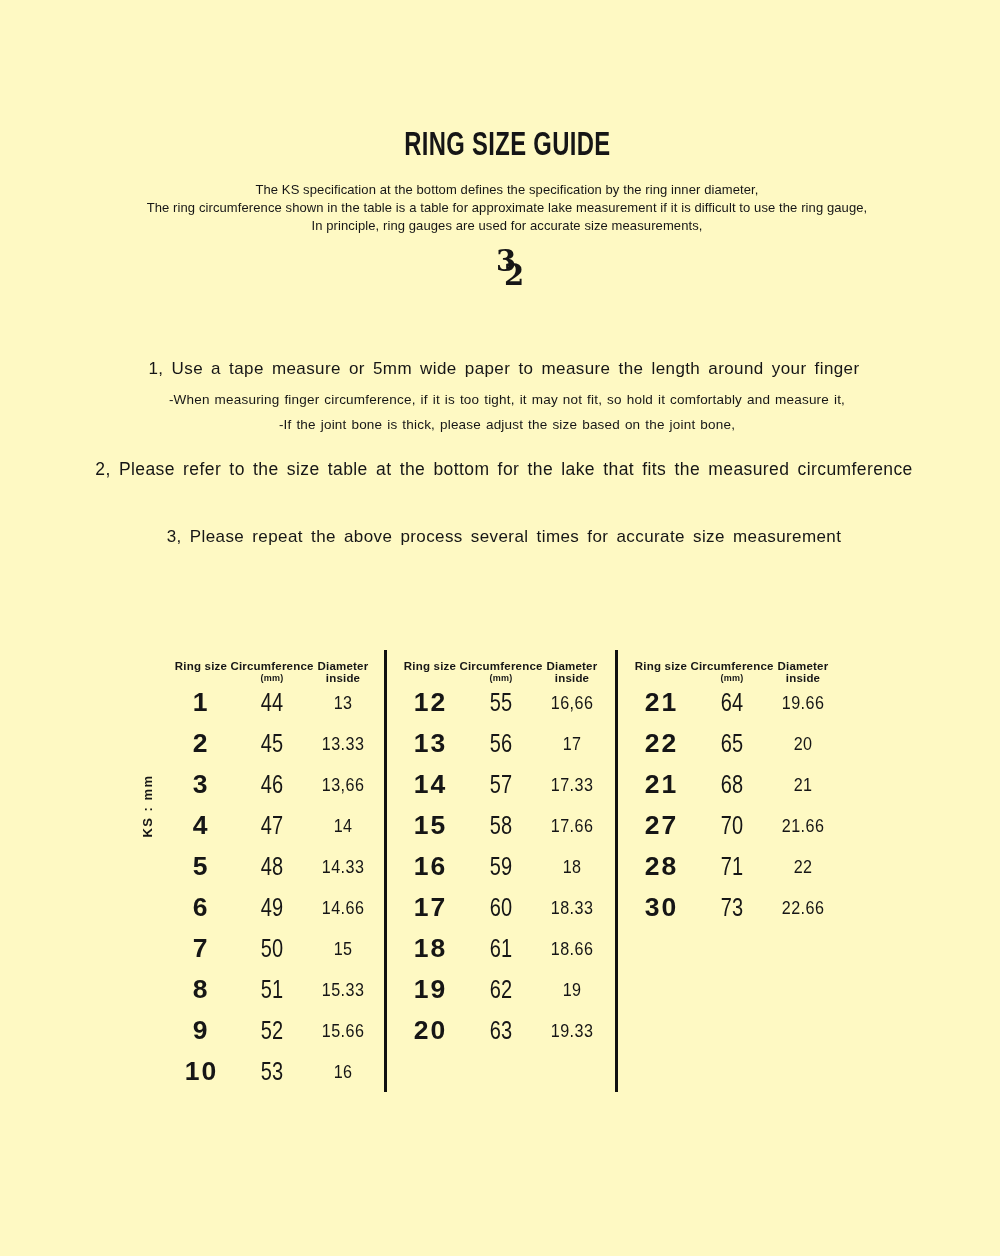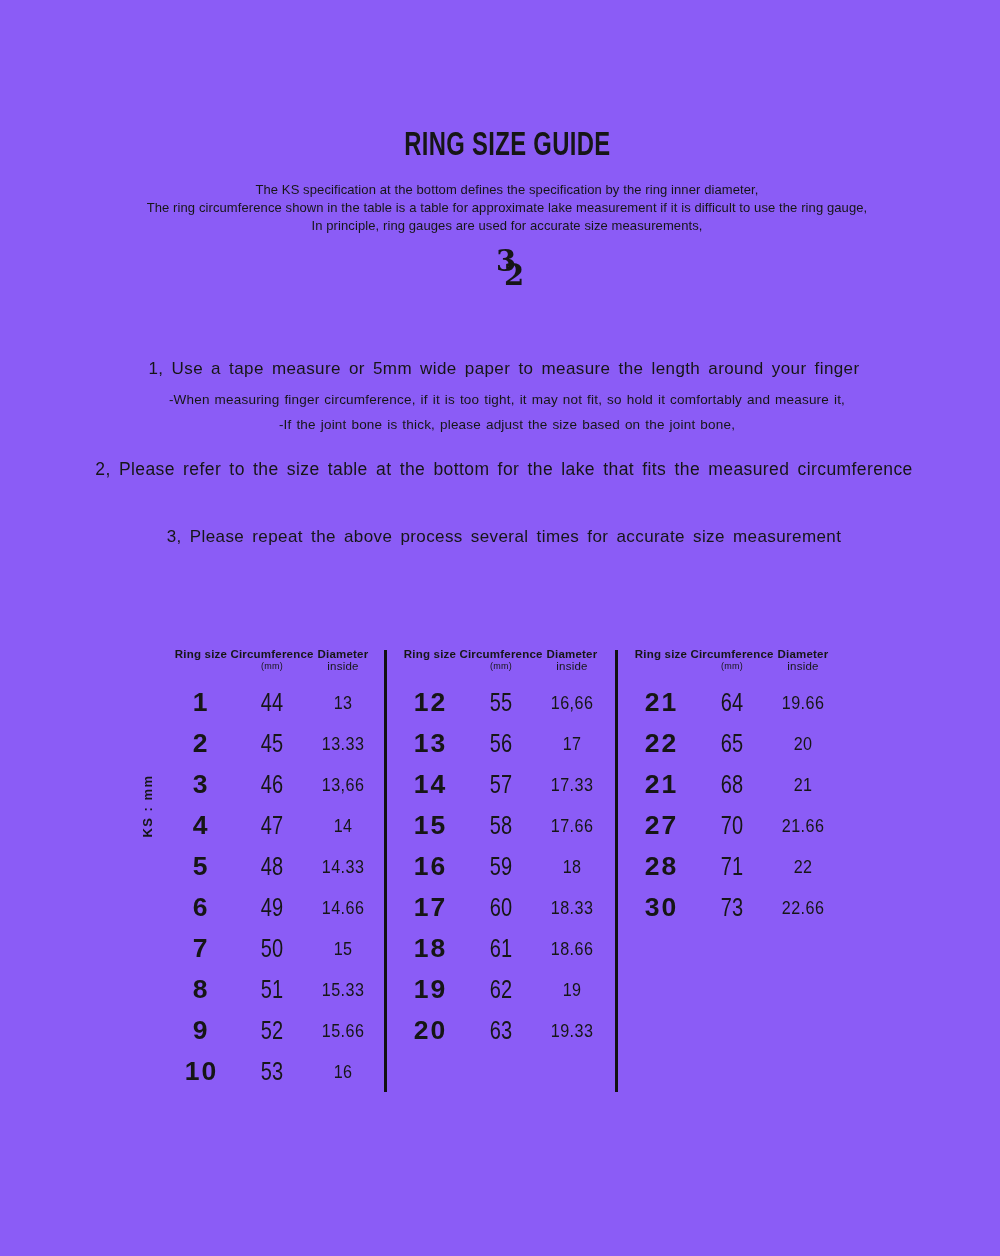--- a/index.html
+++ b/index.html
@@ -1,17 +1,17 @@
 <!DOCTYPE html>
 <html><head>
 <meta charset="utf-8">
 <style>
   html,body{margin:0;padding:0;background:#ffffff;}
   .page{
-    position:relative;width:1000px;height:1256px;background:#8b5cf6;
+    position:relative;width:1000px;height:1256px;background:#fef9c3;
     font-family:"Liberation Sans",sans-serif;color:#161616;overflow:hidden;
   }
   
   .title{position:absolute;top:124px;left:7px;width:1000px;text-align:center;margin:0;}
   .title-inner{display:inline-block;font-size:34px;font-weight:bold;letter-spacing:0.5px;transform:scaleX(0.70);transform-origin:center;white-space:nowrap;}
   
   .intro{position:absolute;top:181px;left:0;width:1014px;text-align:center;font-size:13px;line-height:18px;letter-spacing:0.1px;}
   .intro p{margin:0;}
   
   .mark{position:absolute;left:0;top:0;}
@@ -32,22 +32,22 @@
   .sizetable{position:absolute;left:135px;top:642px;width:740px;height:452px;}
   .vline{position:absolute;top:8px;width:3px;height:442px;background:#111;}
   .v1{left:249px;}
   .v2{left:480px;}
   .group{position:absolute;top:0;}
   .g1{left:30px;}
   .g2{left:259px;}
   .g3{left:490px;}
   .thead,.row{display:grid;grid-template-columns:72px 70px 72px;justify-items:center;align-items:center;}
   .thead{height:40px;font-size:11.5px;font-weight:bold;letter-spacing:0.2px;align-items:start;padding-top:6px;box-sizing:border-box;}
-  .th{text-align:center;line-height:12px;white-space:nowrap;}
-  .th .sub{display:block;font-size:9px;font-weight:normal;}
+  .th{text-align:center;line-height:12px;white-space:nowrap;margin-top:12px;}
+  .th .sub{display:block;font-size:9px;font-weight:bold;}
   .row{height:41px;}
   .cell{text-align:center;white-space:nowrap;}
   .size{display:inline-block;font-size:26px;font-weight:bold;letter-spacing:2px;transform:scaleX(1.02);}
   .circ{display:inline-block;font-size:25px;font-weight:500;transform:scaleX(0.80);}
   .dia{display:inline-block;font-size:19px;font-weight:400;letter-spacing:0.5px;transform:scaleX(0.85);}
 </style>
 </head>
 <body>
 
 <div class="page">

